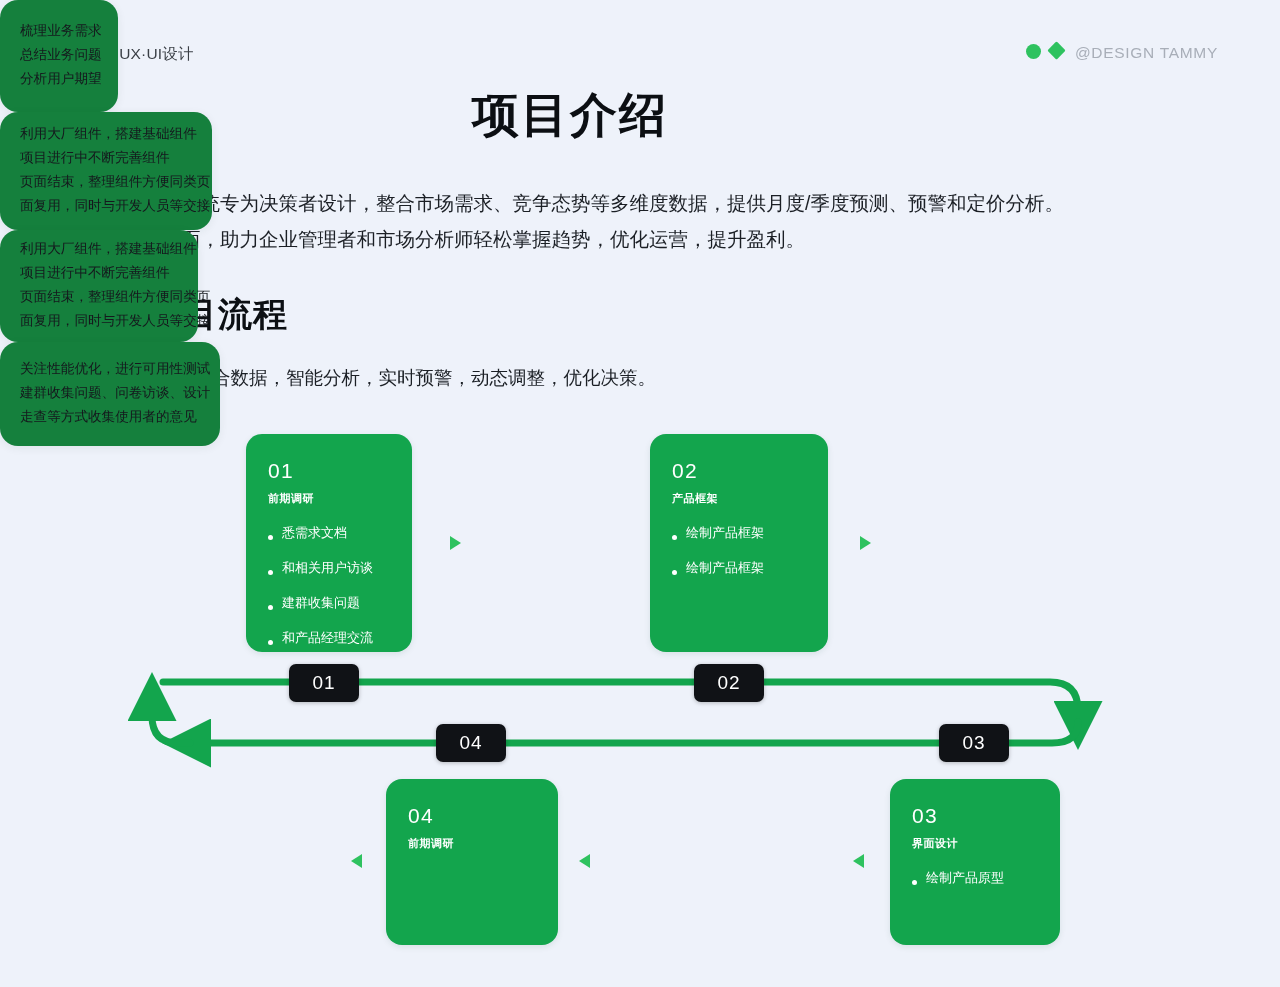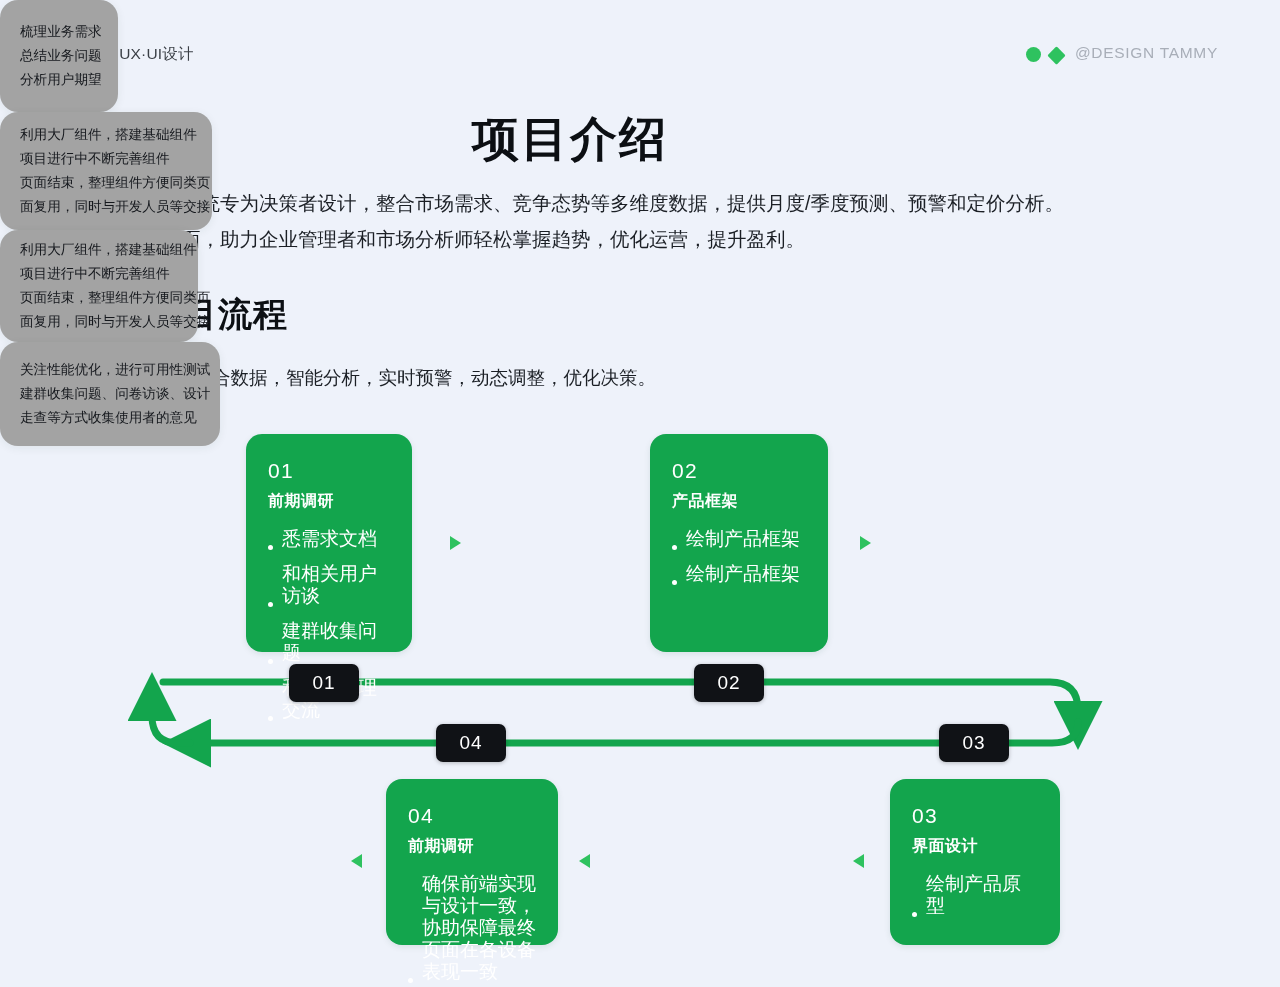--- a/index.html
+++ b/index.html
@@ -18,42 +18,41 @@
   .header {
     position: absolute; left: 0; top: 0; width: 1280px; height: 84px;
   }
   .breadcrumb {
     position: absolute; left: 57px; top: 44px;
     font-size: 15.5px; letter-spacing: .2px; color: #3a3f46;
     white-space: nowrap;
   }
   .brand {
     position: absolute; right: 62px; top: 44px;
-    display: flex; align-items: flex-end; gap: 9px;
+    display: flex; align-items: flex-start; gap: 9px;
     white-space: nowrap;
   }
   .brand-dot {
     width: 15px; height: 15px; border-radius: 50%; background: #2ec25f;
     display: inline-block;
   }
   .brand-diamond {
     width: 13px; height: 13px; background: #2ec25f;
     transform: rotate(45deg); display: inline-block; border-radius: 1.5px;
   }
   .brand-name {
     font-size: 15.5px; color: #a8aeb8; letter-spacing: .7px; margin-left: 3px;
   }
 
   
   .page-title {
     position: absolute; left: 0; top: 84px; width: 1140px;
     text-align: center;
     font-size: 47px; font-weight: 700; letter-spacing: 2px;
     color: #0c0f13;
-    margin-top: 24px;
   }
 
   
   .intro {
     position: absolute; left: 64px; top: 185px; width: 1160px;
     font-size: 19.5px; line-height: 36px; color: #1b1f25;
   }
   .intro div { white-space: nowrap; }
 
   
@@ -87,40 +86,40 @@
   .card-green {
     background: #13a54d; color: #ffffff;
     padding: 26px 22px 20px 22px;
     box-shadow: 0 2px 6px rgba(16,80,45,.10);
   }
   .card-num {
     font-size: 21px; font-weight: 400; letter-spacing: 1.2px;
     line-height: 1; margin-bottom: 10px; color: #ffffff;
   }
   .card-name {
-    font-size: 16px; font-weight: 700; letter-spacing: .5px;
+    font-size: 11px; font-weight: 700; letter-spacing: .5px;
     margin-bottom: 16px; color: #ffffff; margin-top: 8px;
   }
   .bullet {
-    display: flex; align-items: flex-end;
-    font-size: 19px; line-height: 22px; margin-bottom: 13px;
+    display: flex; align-items: center;
+    font-size: 13px; line-height: 22px; margin-bottom: 13px;
     color: #ffffff;
   }
   .bullet .dot {
     width: 5px; height: 5px; border-radius: 50%; background: #ffffff;
     margin-top: 8px; margin-right: 9px; flex: none;
   }
 
   .note {
-    background: #a3a3a3; border-radius: 18px;
+    background: #15803d; border-radius: 18px;
     box-shadow: 0 2px 10px rgba(25,60,45,.07);
     box-sizing: border-box;
     display: flex; flex-direction: column; justify-content: center;
     padding: 16px 20px;
-    font-size: 13.6px; line-height: 24px; color: #15181d;
+    font-size: 13.6px; line-height: 24px; color: #15181d; font-family: Liberation Mono, monospace;
   }
   .note div { white-space: nowrap; }
 
   
   .badge {
     position: absolute; background: #101216; color: #ffffff;
     border-radius: 7px;
     font-size: 19px; letter-spacing: 1px;
     width: 70px; height: 38px;
     display: flex; align-items: center; justify-content: center;
@@ -264,24 +263,20 @@
   <div class="note" style="left:629px; top:799px; width:198px; height:112px;">
     <div>利用大厂组件，搭建基础组件</div>
     <div>项目进行中不断完善组件</div>
     <div>页面结束，整理组件方便同类页</div>
     <div>面复用，同时与开发人员等交接</div>
   </div>
 
   <div class="card card-green" style="left:386px; top:779px; width:172px; height:166px;">
     <div class="card-num">04</div>
     <div class="card-name">前期调研</div>
-    <div class="bullet">
-      <span class="dot"></span>
-      <span>确保前端实现与设计一致，协助保障最终页面在各设备表现一致</span>
-    </div>
   </div>
 
   <div class="note" style="left:120px; top:805px; width:220px; height:104px;">
     <div>关注性能优化，进行可用性测试</div>
     <div>建群收集问题、问卷访谈、设计</div>
     <div>走查等方式收集使用者的意见</div>
   </div>
 
 </div>
 

